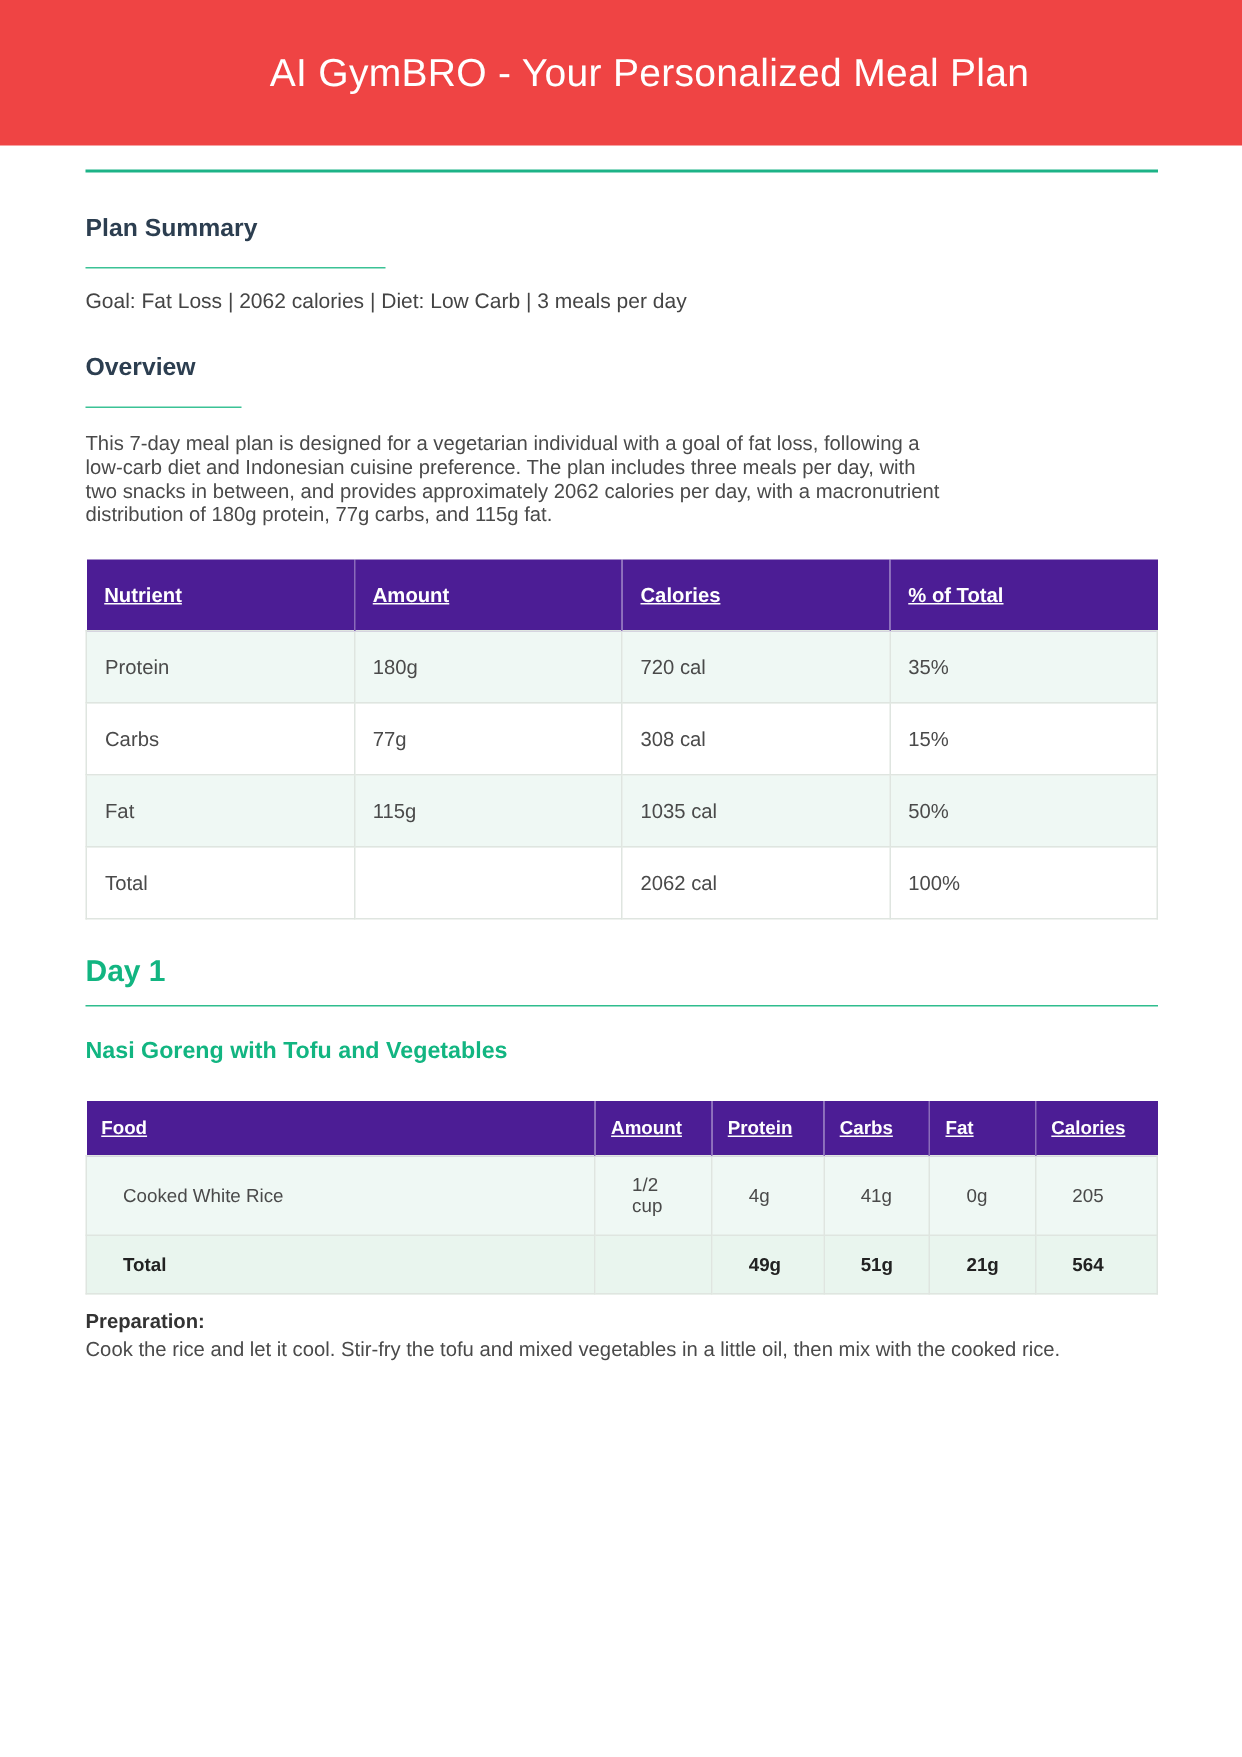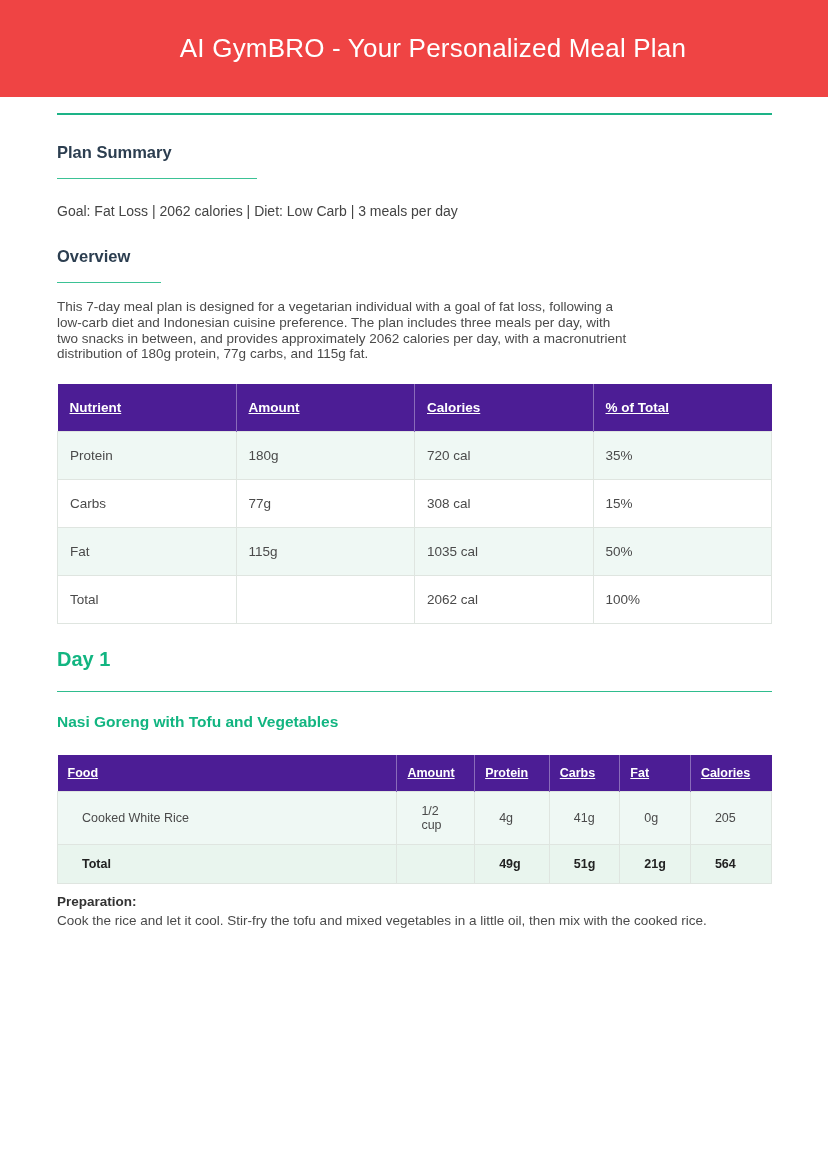--- a/index.html
+++ b/index.html
@@ -44,21 +44,21 @@
     font-weight: bold;
     color: #2c3e50;
     border-bottom: 1px solid #3bc295;
     padding-bottom: 16px;
   }
   h2.w-plan { width: 200px; }
   h2.w-overview { width: 104px; }
   h2.w-macros { width: 360px; }
 
   .goal-line {
-    margin-top: 24px;
+    margin-top: 13px;
     font-size: 14px;
     color: #444444;
   }
 
   .overview-text {
     margin-top: 16px;
     font-size: 13.5px;
     line-height: 1.17;
     max-width: 570px;
     color: #4a4a4a;
@@ -89,21 +89,21 @@
   .macros-table td { font-size: 13.5px; padding: 16px 12px; }
   .macros-table tbody tr:nth-child(odd) td { background: #eff8f4; }
 
   
   h2.day-heading {
     margin-top: 24px;
     font-size: 20px;
     font-weight: bold;
     color: #12b581;
     border-bottom: 1px solid #2fbd8e;
-    padding-bottom: 20px;
+    padding-bottom: 10px;
   }
   h3.meal-title {
     margin-top: 21px;
     font-size: 15.5px;
     font-weight: bold;
     color: #12b581;
   }
 
   
   .food-table { margin-top: 24px; }

